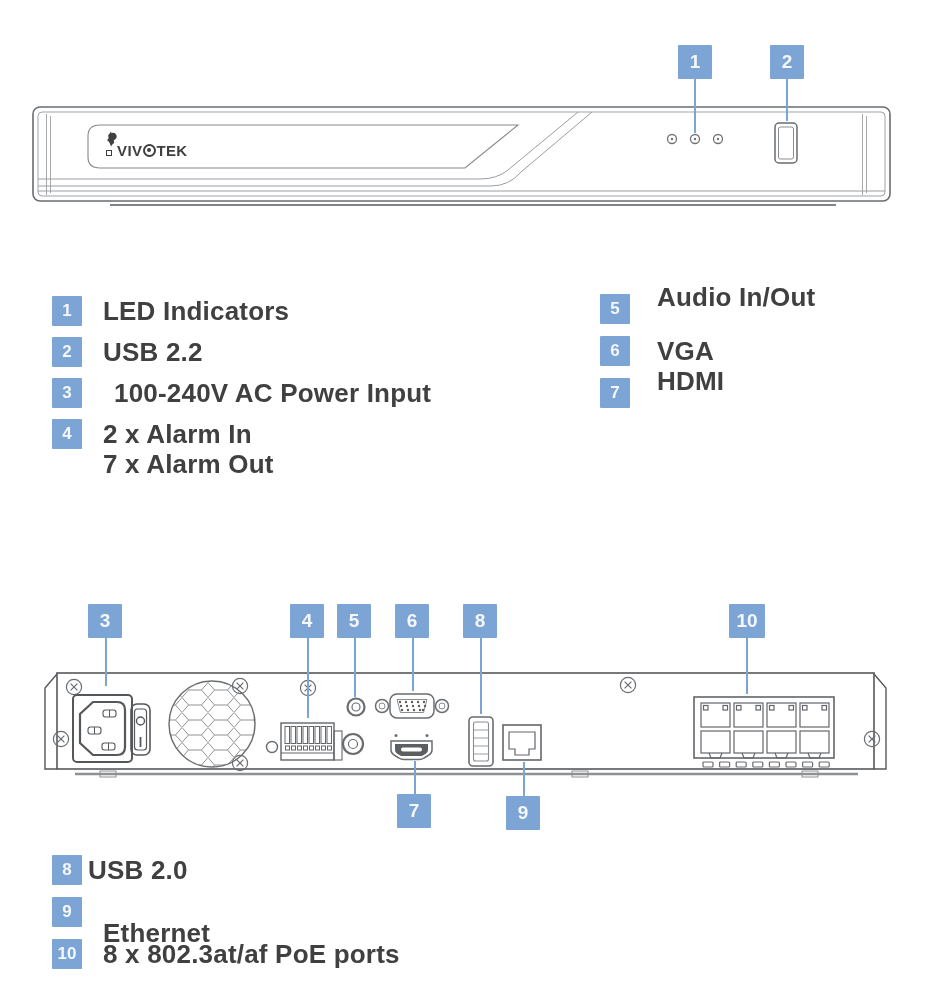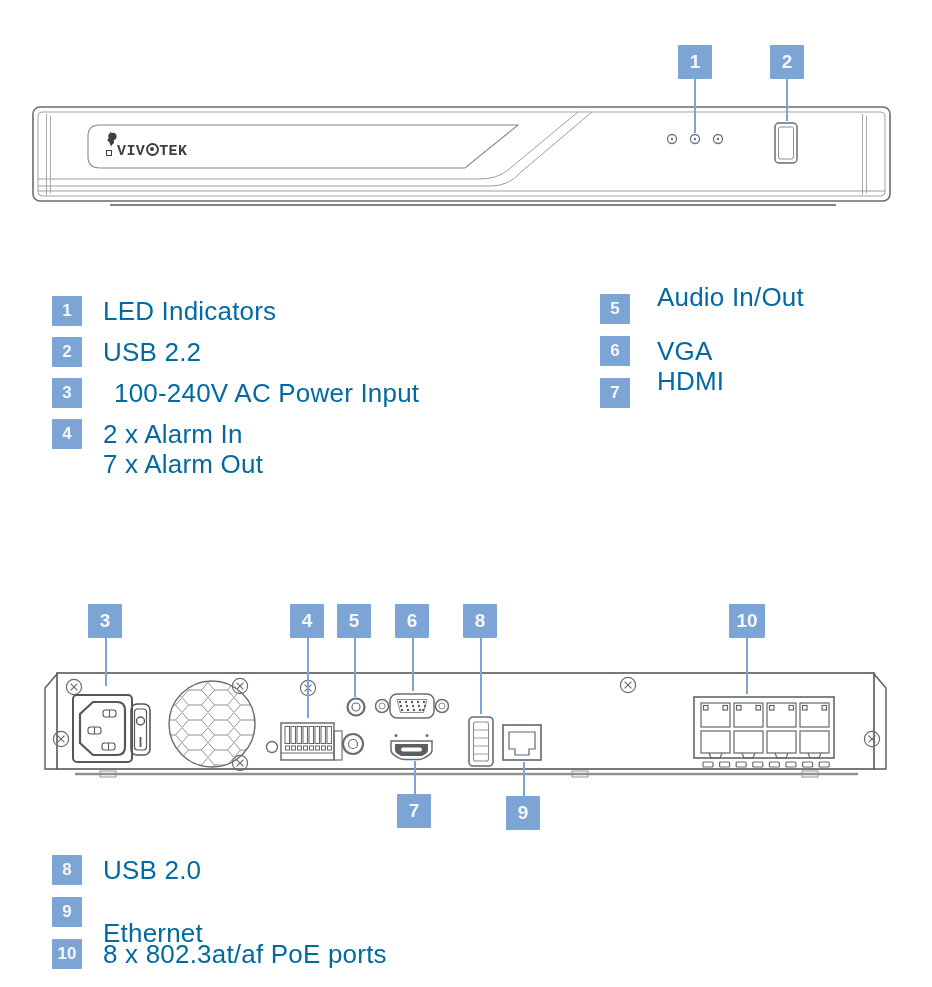--- a/index.html
+++ b/index.html
@@ -5,23 +5,23 @@
   html,body{margin:0;padding:0;background:#ffffff;}
   .canvas{position:relative;width:932px;height:987px;background:#fff;overflow:hidden;
           font-family:"Liberation Sans",sans-serif;}
   .layer{position:absolute;left:0;top:0;}
   .badge{position:absolute;background:#7CA4D4;color:#f4f7fb;font-weight:bold;
          display:flex;align-items:center;justify-content:center;border-radius:1px;
          font-family:"Liberation Sans",sans-serif;}
   .badge.diag{width:34px;height:34px;font-size:19px;}
   .badge.lgd{width:30px;height:30px;font-size:17px;}
   .cline{position:absolute;width:2px;background:#7CA4D4;}
-  .llabel{position:absolute;font-size:26px;line-height:30px;color:#0369a1;
-          letter-spacing:0.2px;white-space:nowrap;}
-  .logo{position:absolute;left:103px;top:131px;width:110px;height:32px;font-family:Liberation Mono, monospace;}
+  .llabel{position:absolute;font-size:26px;line-height:30px;color:#404040;
+          letter-spacing:0.2px;white-space:nowrap;font-weight:bold;}
+  .logo{position:absolute;left:103px;top:131px;width:110px;height:32px;}
   .logo-text{position:absolute;left:14px;top:11px;font-size:15px;font-weight:bold;
              color:#3f3f42;letter-spacing:0.4px;white-space:nowrap;}
   .logo-o{display:inline-block;width:9px;height:9px;border:2.2px solid #3f3f42;
           border-radius:50%;position:relative;top:0.5px;margin:0 0.5px;}
   .logo-o::after{content:"";position:absolute;left:2.4px;top:2.4px;width:4px;height:4px;
           border-radius:50%;background:#3f3f42;}
   .logo-r{position:absolute;left:3px;top:19px;width:4px;height:4px;border:1px solid #3f3f42;}
 </style>
 </head>
 <body>
@@ -278,21 +278,21 @@
     <div class="badge lgd" style="left:600px;top:336px">6</div>
     <div class="llabel" style="left:657px;top:336px">VGA</div>
   </div>
   <div>
     <div class="badge lgd" style="left:600px;top:378px">7</div>
     <div class="llabel" style="left:657px;top:366px">HDMI</div>
   </div>
 
   <div>
     <div class="badge lgd" style="left:52px;top:855px">8</div>
-    <div class="llabel" style="left:103px;top:855px">USB 2.0</div>
+    <div class="llabel" style="left:88px;top:855px">USB 2.0</div>
   </div>
   <div>
     <div class="badge lgd" style="left:52px;top:897px">9</div>
     <div class="llabel" style="left:103px;top:918px">Ethernet</div>
   </div>
   <div>
     <div class="badge lgd" style="left:52px;top:939px">10</div>
     <div class="llabel" style="left:103px;top:939px">8 x 802.3at/af PoE ports</div>
   </div>
 

